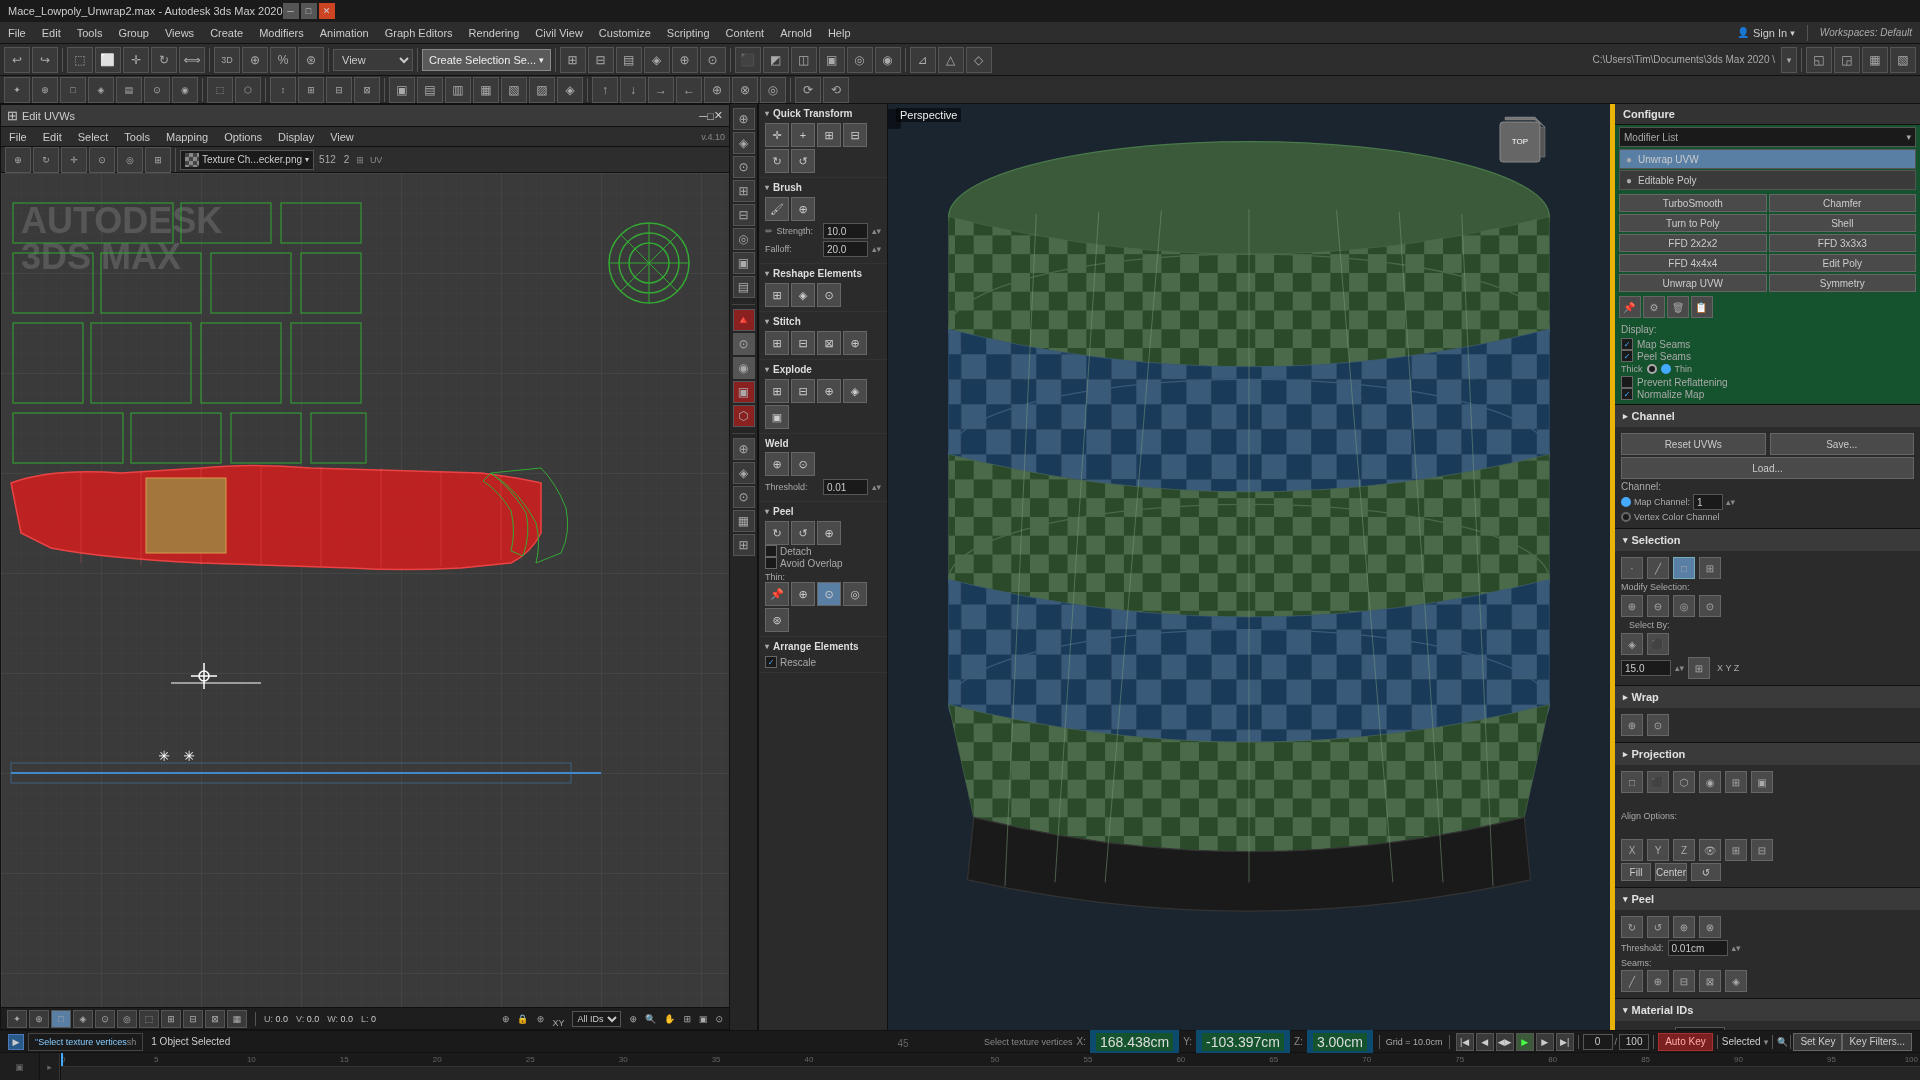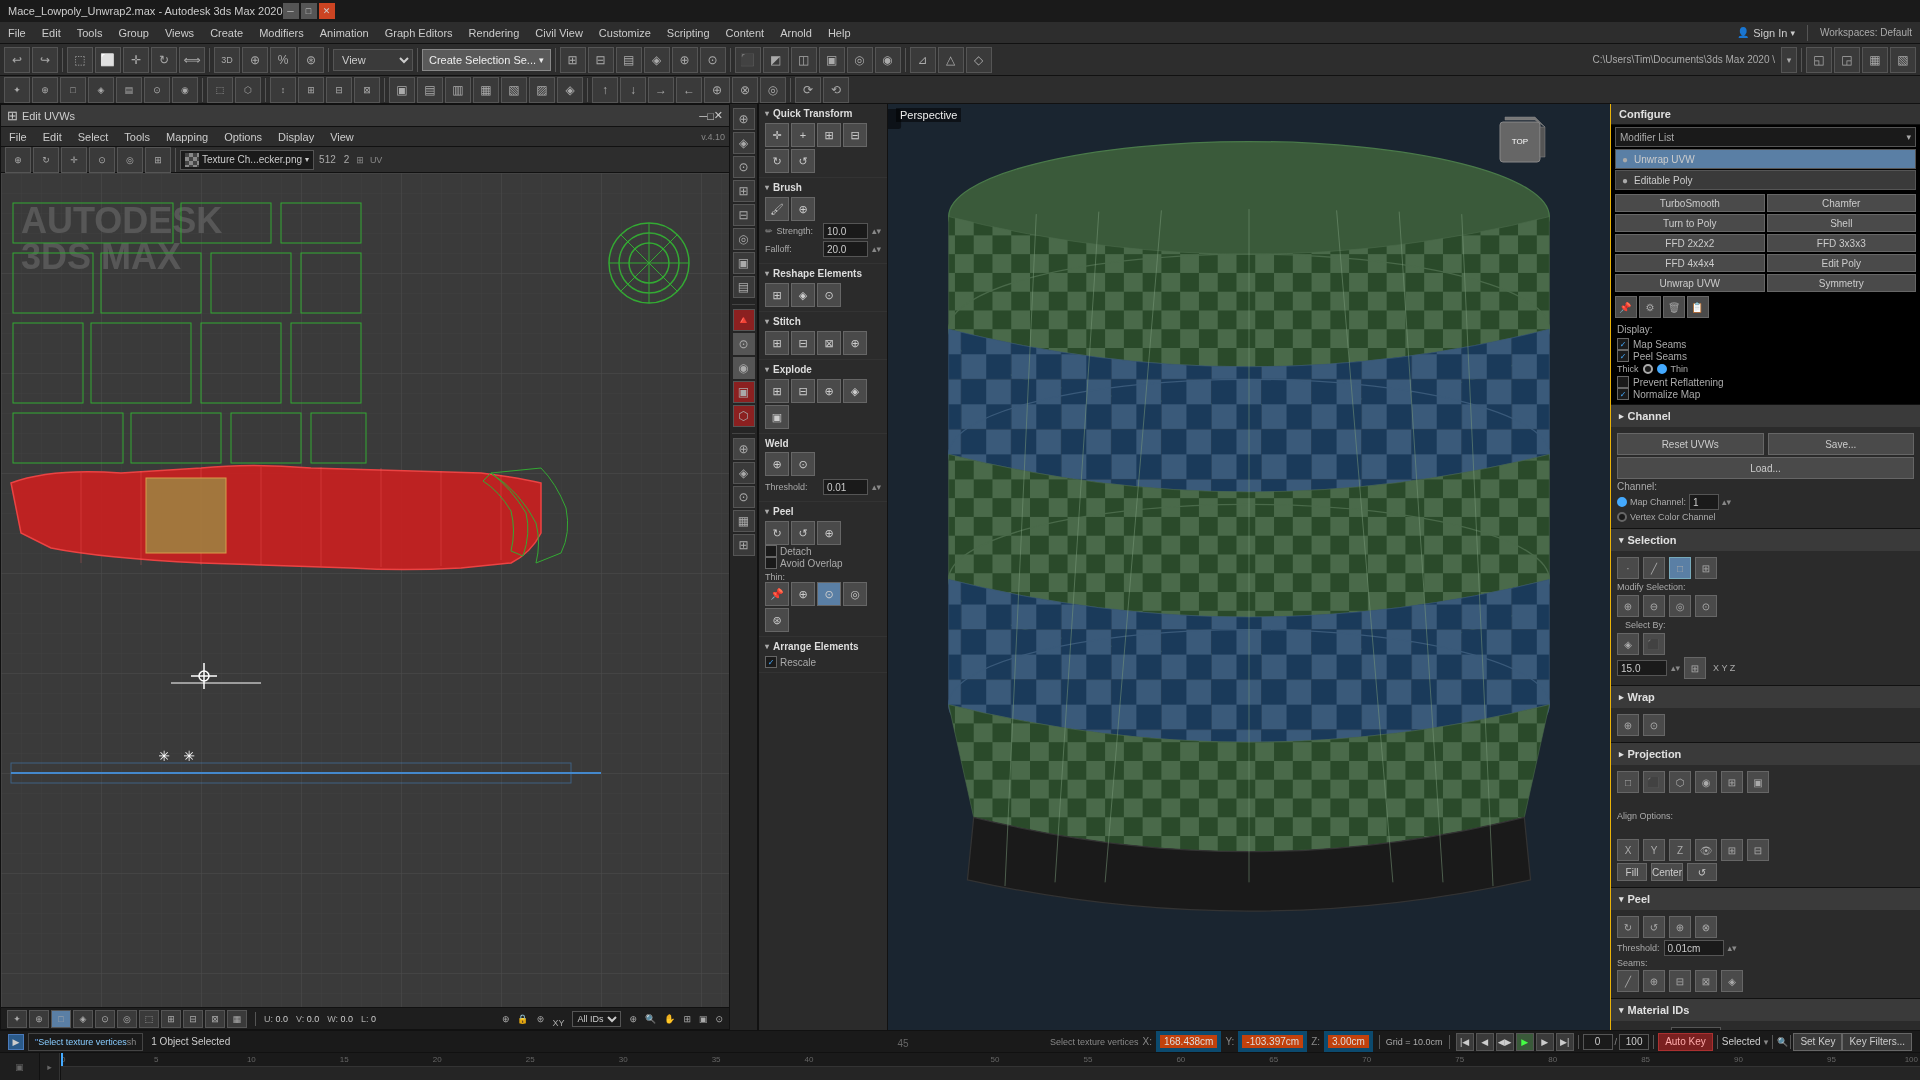--- a/index.html
+++ b/index.html
@@ -28,21 +28,21 @@
     
     #uv-editor { width: 730px; height: 100%; background: #1e1e1e; border: 1px solid #111; position: relative; flex-shrink: 0; }
     #uv-editor-title { height: 22px; background: #3a3a3a; display: flex; align-items: center; padding: 0 6px; font-size: 11px; color: #ccc; border-bottom: 1px solid #111; }
     #uv-editor-menu { height: 20px; background: #2d2d2d; display: flex; align-items: center; border-bottom: 1px solid #111; }
     #uv-editor-toolbar { height: 26px; background: #2d2d2d; display: flex; align-items: center; padding: 0 4px; gap: 2px; border-bottom: 1px solid #111; }
     
     
     #viewport-3d { flex: 1; background: #2a2a2a; position: relative; overflow: hidden; }
     
     
-    #right-panel { width: 310px; height: 100%; background: #000000; border-left: 1px solid #eab308; overflow-y: auto; flex-shrink: 0; }
+    #right-panel { width: 310px; height: 100%; background: #14532d; border-left: 5px solid #eab308; overflow-y: auto; flex-shrink: 0; }
     
     
     #uv-tools { width: 130px; height: 100%; background: #2b2b2b; border-left: 1px solid #111; border-right: 1px solid #111; overflow-y: auto; flex-shrink: 0; }
     
     
     #statusbar { width: 100%; height: 22px; background: #1a1a1a; display: flex; align-items: center; padding: 0 8px; font-size: 11px; color: #ccc; border-top: 1px solid #111; }
     
     
     #timeline { width: 100%; height: 28px; background: #1e1e1e; display: flex; align-items: center; border-top: 1px solid #111; }
     
@@ -84,21 +84,21 @@
     
     
     ::-webkit-scrollbar { width: 6px; height: 6px; }
     ::-webkit-scrollbar-track { background: #1a1a1a; }
     ::-webkit-scrollbar-thumb { background: #555; }
     
     
     #vp-svg { position: absolute; top: 0; left: 0; width: 100%; height: 100%; }
     
     .coord-display { display: flex; align-items: center; gap: 4px; font-size: 10px; color: #aaa; }
-    .coord-val { background: #c2410c; border: 4px solid #0c4a6e; padding: 1px 4px; font-size: 10px; color: #ddd; }
+    .coord-val { background: #14532d; border: 6px solid #0c4a6e; padding: 1px 4px; font-size: 14px; color: #ddd; }
     
     
     .config-header { padding: 4px 8px; font-size: 11px; font-weight: bold; color: #e0e0e0; background: #333; border-bottom: 1px solid #111; }
     
     
     #obj-name { width: 100%; height: 22px; background: #1a1a1a; border: 1px solid #555; color: #ccc; font-size: 11px; padding: 0 4px; }
     
     .rp-top { padding: 4px; }
     
     
@@ -138,21 +138,21 @@
   <div class="menu-item">Scripting</div>
   <div class="menu-item">Content</div>
   <div class="menu-item">Arnold</div>
   <div class="menu-item">Help</div>
   <div style="flex:1"></div>
   <div class="menu-item" style="display:flex;align-items:center;gap:3px;">
     <span style="font-size:10px;">👤</span> Sign In
     <span style="font-size:9px;">▾</span>
   </div>
   <div style="border-left:1px solid #555;height:16px;margin:0 4px;"></div>
-  <div class="menu-item" style="font-size:10px;color:#aaa;">Workspaces: <span>Default</span></div>
+  <div class="menu-item" style="font-size:10px;color:#aaa;font-style:italic;">Workspaces: <span>Default</span></div>
 </div>
 
 <div id="toolbar">
 
   <div class="toolbar-btn">↩</div>
   <div class="toolbar-btn">↪</div>
   <div class="toolbar-sep"></div>
   <div class="toolbar-btn">⬚</div>
   <div class="toolbar-btn">⬜</div>
   <div class="toolbar-btn">✛</div>

